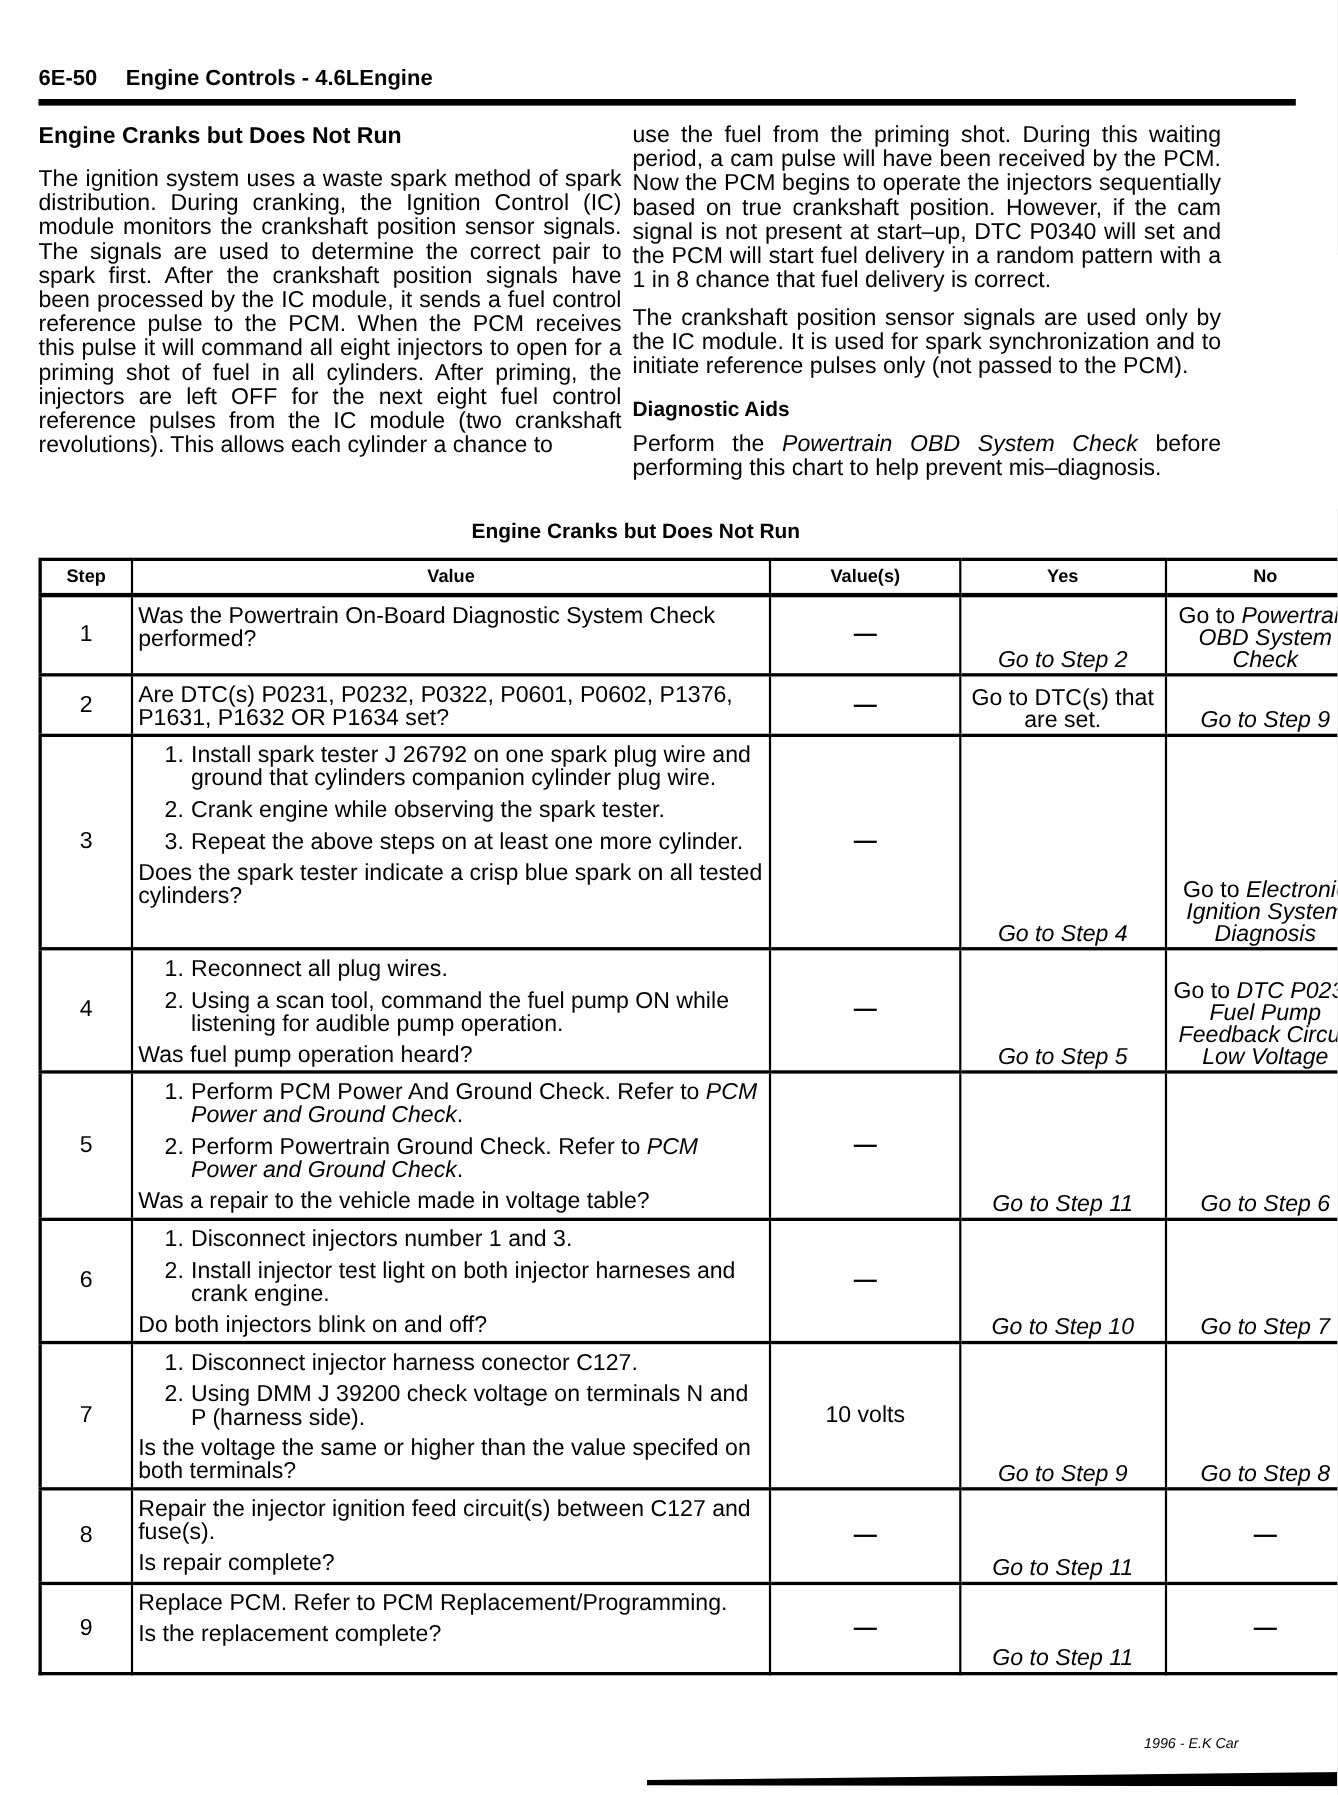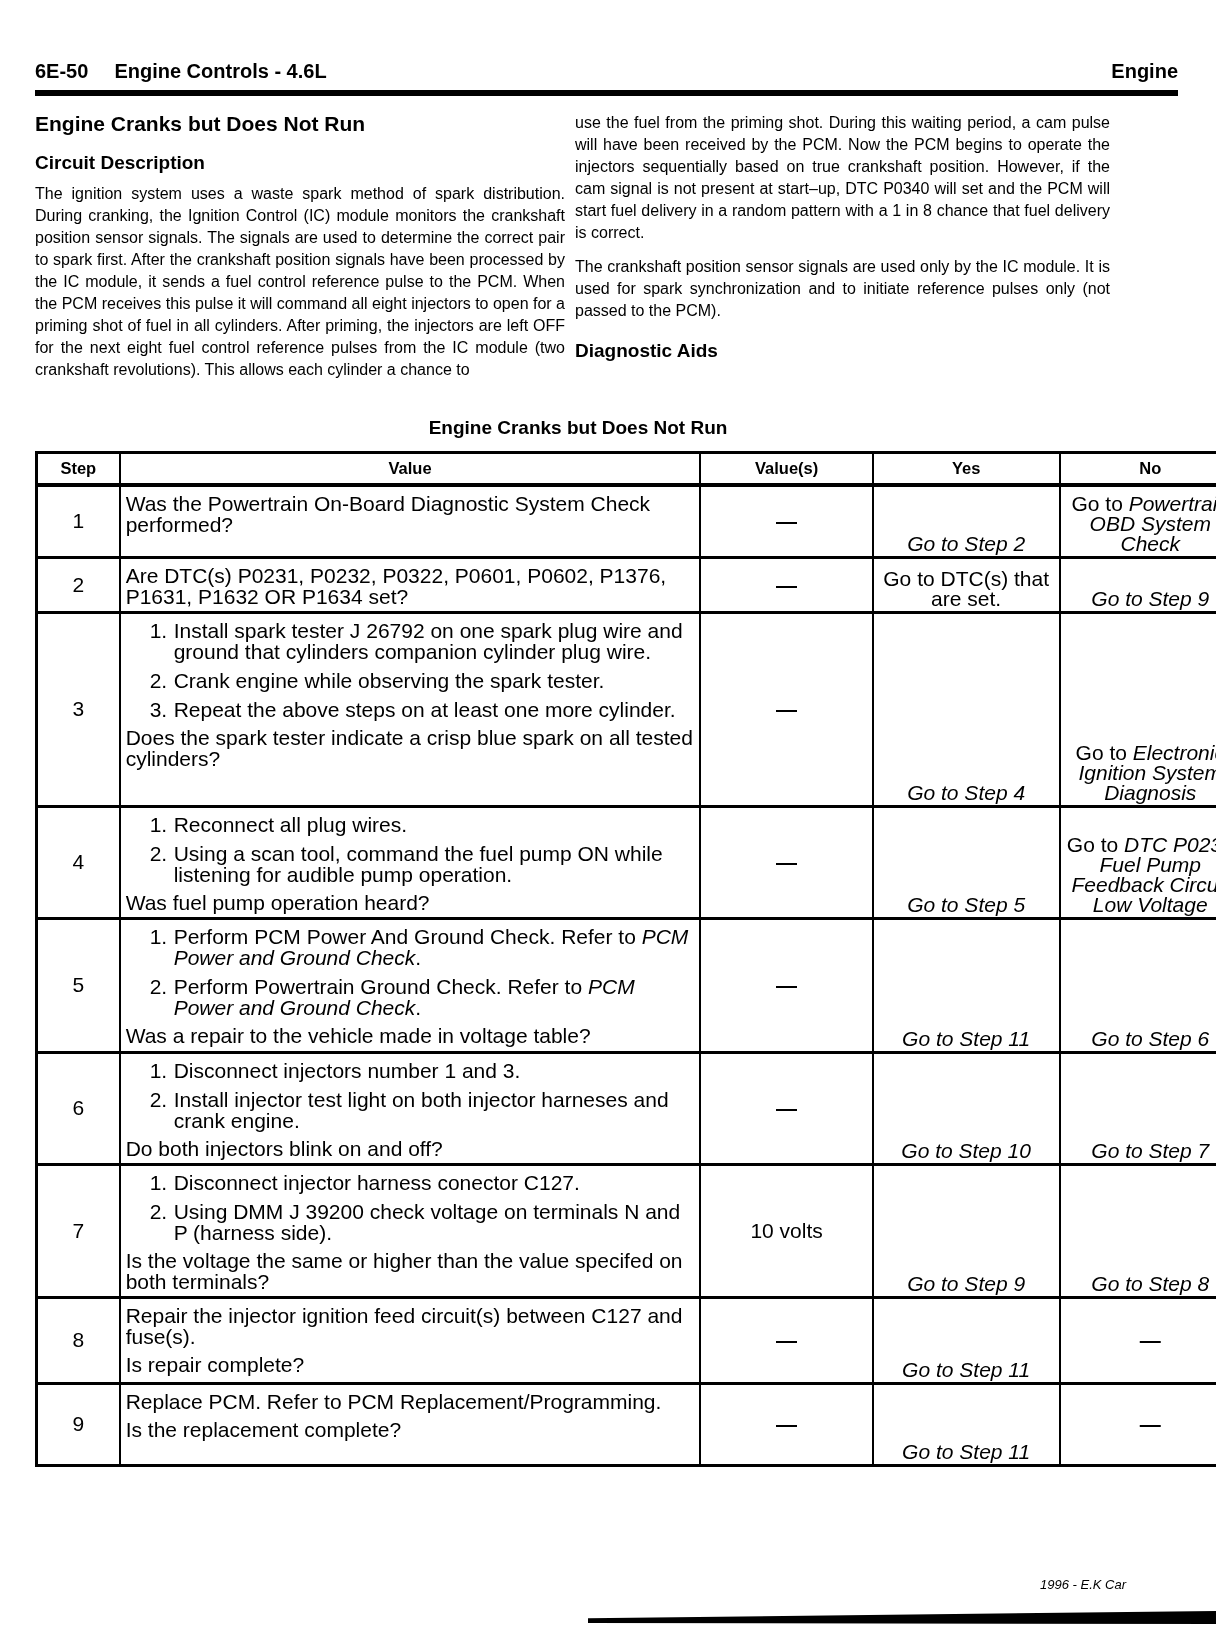--- a/index.html
+++ b/index.html
@@ -3,33 +3,33 @@
 <meta charset="utf-8">
 <style>
   html,body { margin:0; padding:0; background:#e8e8e8; }
   .page {
     position:relative; width:1216px; height:1632px; margin:0 auto;
     background:#ffffff; color:#000; font-family:"Liberation Sans", sans-serif;
     overflow:hidden;
   }
   
   .pagehead {
-    display:flex; justify-content:space-between; align-items:baseline;
+    display:flex; align-items:baseline;
     margin:60px 38px 0 35px; font-weight:bold; font-size:20px;
   }
   .pagehead .left { display:flex; gap:26px; }
   .headrule { height:6px; background:#000; margin:7px 38px 0 35px; }
   
   .twocol { display:flex; gap:10px; margin:16px 0 0 35px; width:1075px; }
   .col-left { width:530px; }
   .col-right { width:535px; }
   h1.title { font-size:21px; font-weight:bold; margin:0 0 16px 0; }
   h2.sub { font-size:19px; font-weight:bold; margin:14px 0 9px 0; }
   .col-right h2.sub { margin-top:18px; }
-  p.body { font-size:16px; line-height:22px; margin:0 0 12px 0; text-align:justify; }
+  p.body { font-size:21px; line-height:22px; margin:0 0 12px 0; text-align:justify; }
   .it { font-style:italic; }
   
   .tbl-title { width:1086px; margin:24px 0 12px 35px; text-align:center; font-size:19px; font-weight:bold; }
   table.diag { border-collapse:collapse; margin-left:35px; width:1208px; border:3px solid #000; table-layout:fixed; }
   table.diag col.c-step { width:6.9%; }
   table.diag col.c-action { width:48.2%; }
   table.diag col.c-value { width:14.3%; }
   table.diag col.c-yes { width:15.5%; }
   table.diag col.c-no { width:15.1%; }
   table.diag th {
@@ -72,27 +72,27 @@
       <span>6E-50</span>
       <span>Engine Controls - 4.6L</span>
     </div>
     <span>Engine</span>
   </header>
   <div class="headrule"></div>
 
   <main class="twocol">
     <div class="col-left">
       <h1 class="title">Engine Cranks but Does Not Run</h1>
-      <h2 class="sub">Circuit Description</h2>
       <p class="body">The ignition system uses a waste spark method of spark distribution. During cranking, the Ignition Control (IC) module monitors the crankshaft position sensor signals. The signals are used to determine the correct pair to spark first. After the crankshaft position signals have been processed by the IC module, it sends a fuel control reference pulse to the PCM. When the PCM receives this pulse it will command all eight injectors to open for a priming shot of fuel in all cylinders. After priming, the injectors are left OFF for the next eight fuel control reference pulses from the IC module (two crankshaft revolutions). This allows each cylinder a chance to</p>
     </div>
     <div class="col-right">
       <p class="body">use the fuel from the priming shot. During this waiting period, a cam pulse will have been received by the PCM. Now the PCM begins to operate the injectors sequentially based on true crankshaft position. However, if the cam signal is not present at start–up, DTC P0340 will set and the PCM will start fuel delivery in a random pattern with a 1 in 8 chance that fuel delivery is correct.</p>
       <p class="body">The crankshaft position sensor signals are used only by the IC module. It is used for spark synchronization and to initiate reference pulses only (not passed to the PCM).</p>
       <h2 class="sub">Diagnostic Aids</h2>
+      <p class="body"><span>Perform the </span><span class="it">Powertrain OBD System Check</span><span> before performing this chart to help prevent mis–diagnosis.</span></p>
     </div>
   </main>
 
   <div class="tbl-title">Engine Cranks but Does Not Run</div>
 
   <table class="diag">
     <colgroup>
       <col class="c-step">
         <col class="c-action">
         <col class="c-value">

